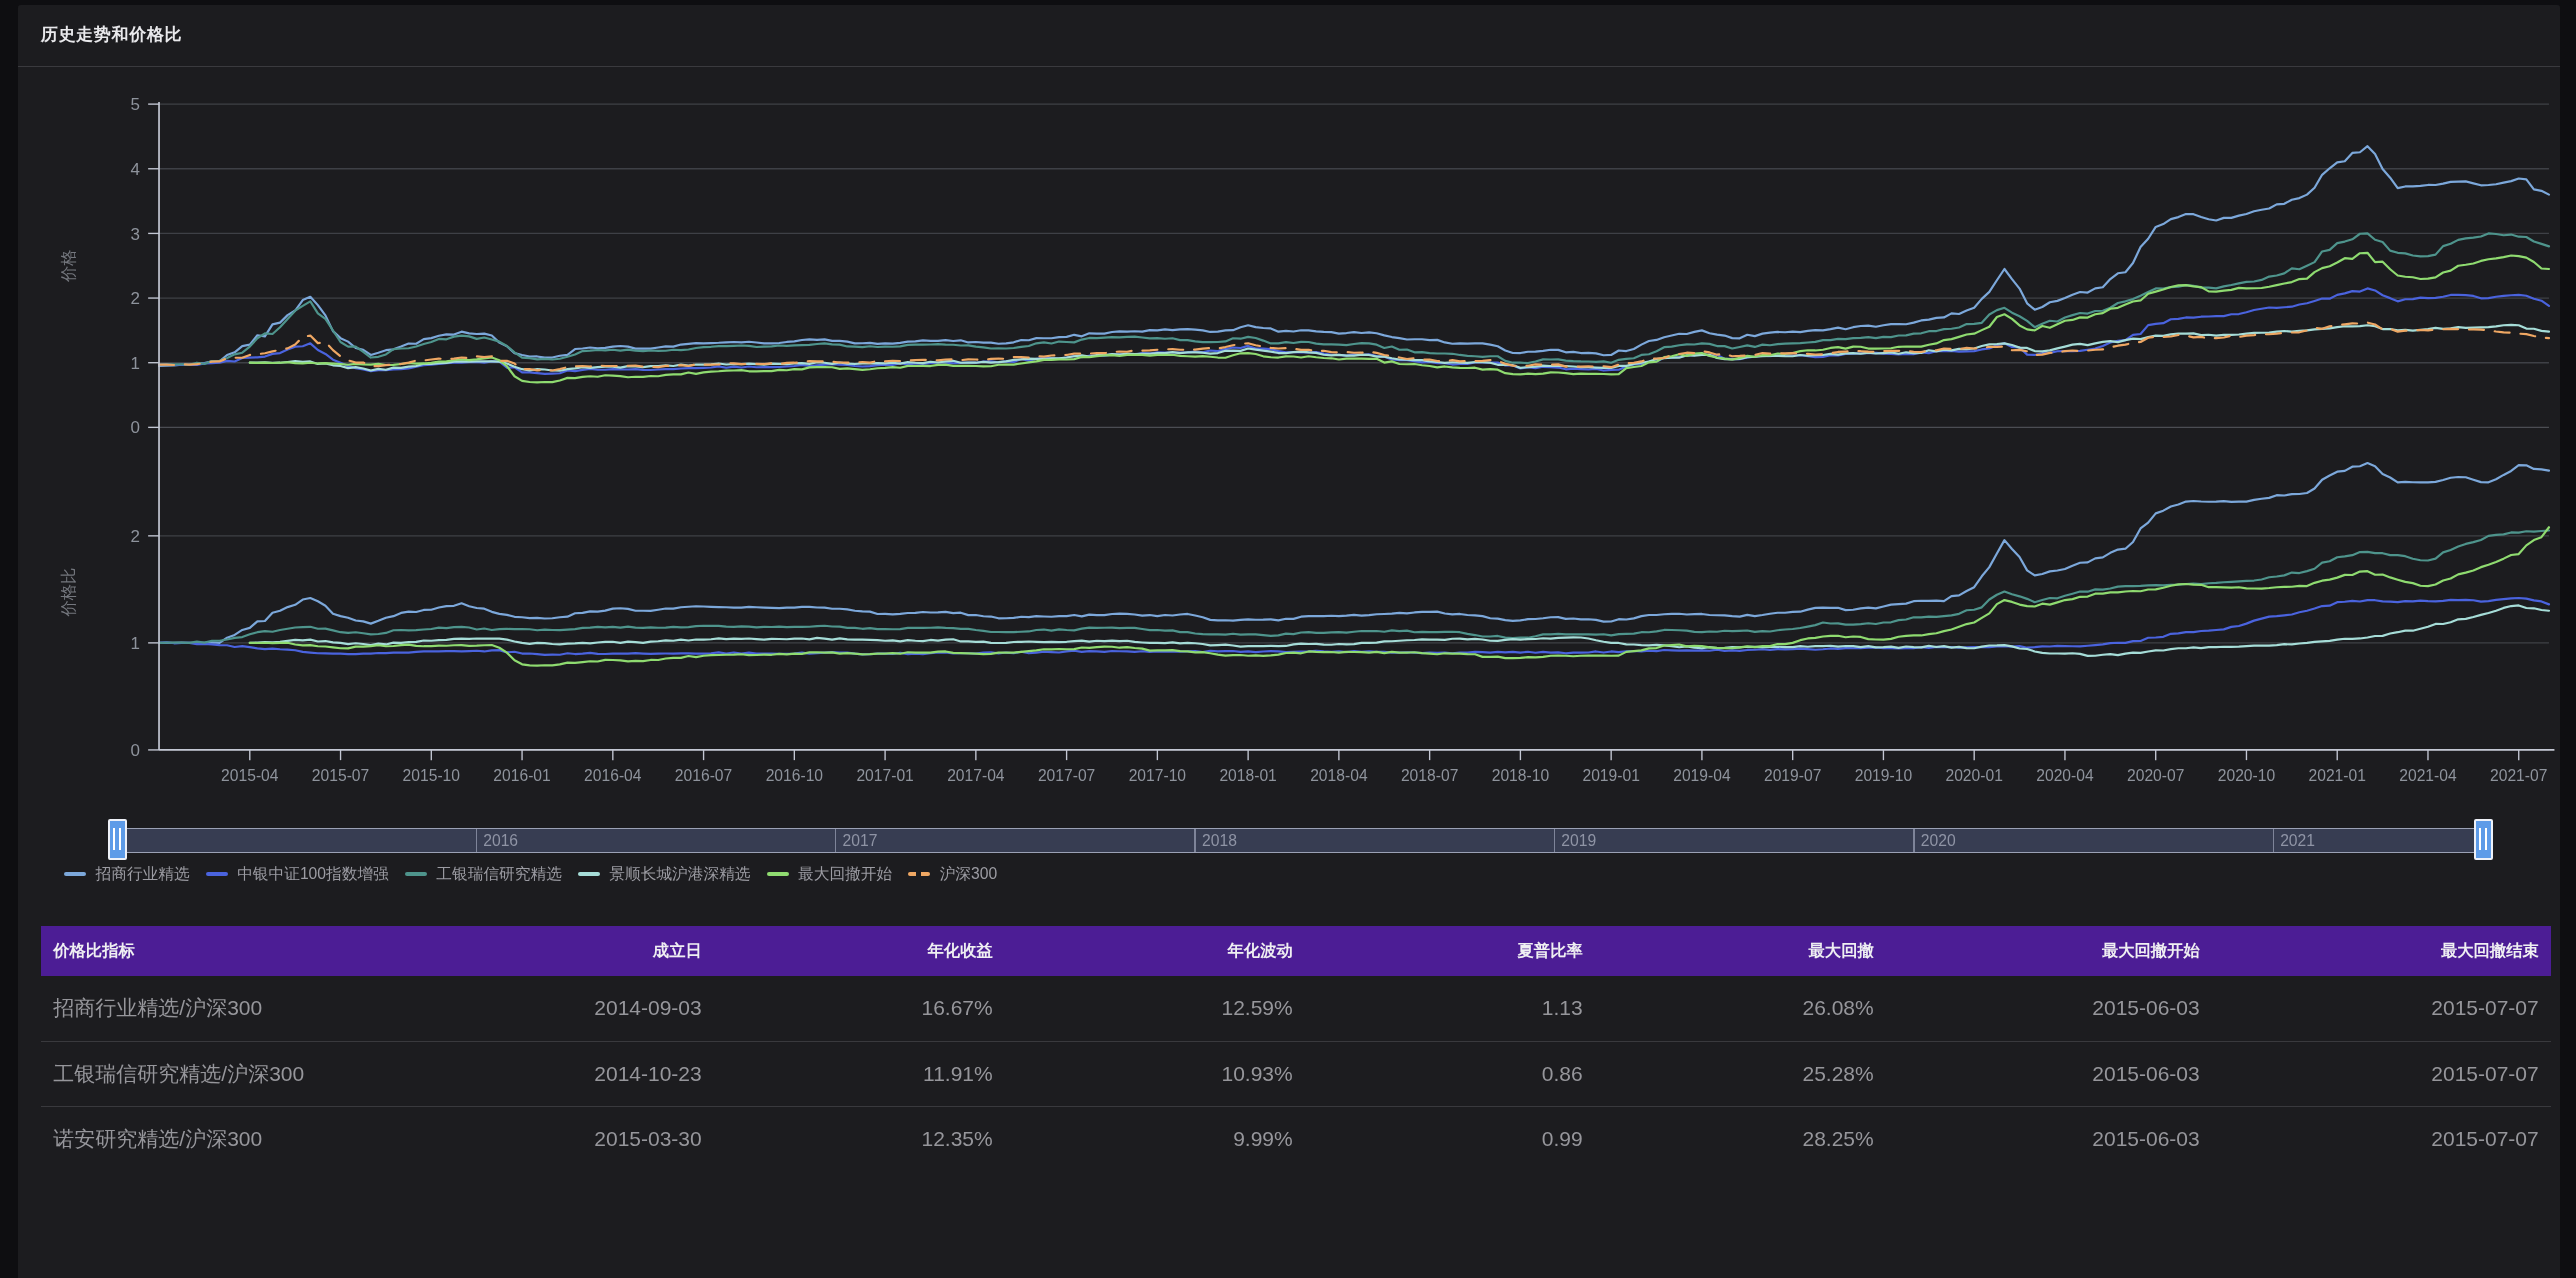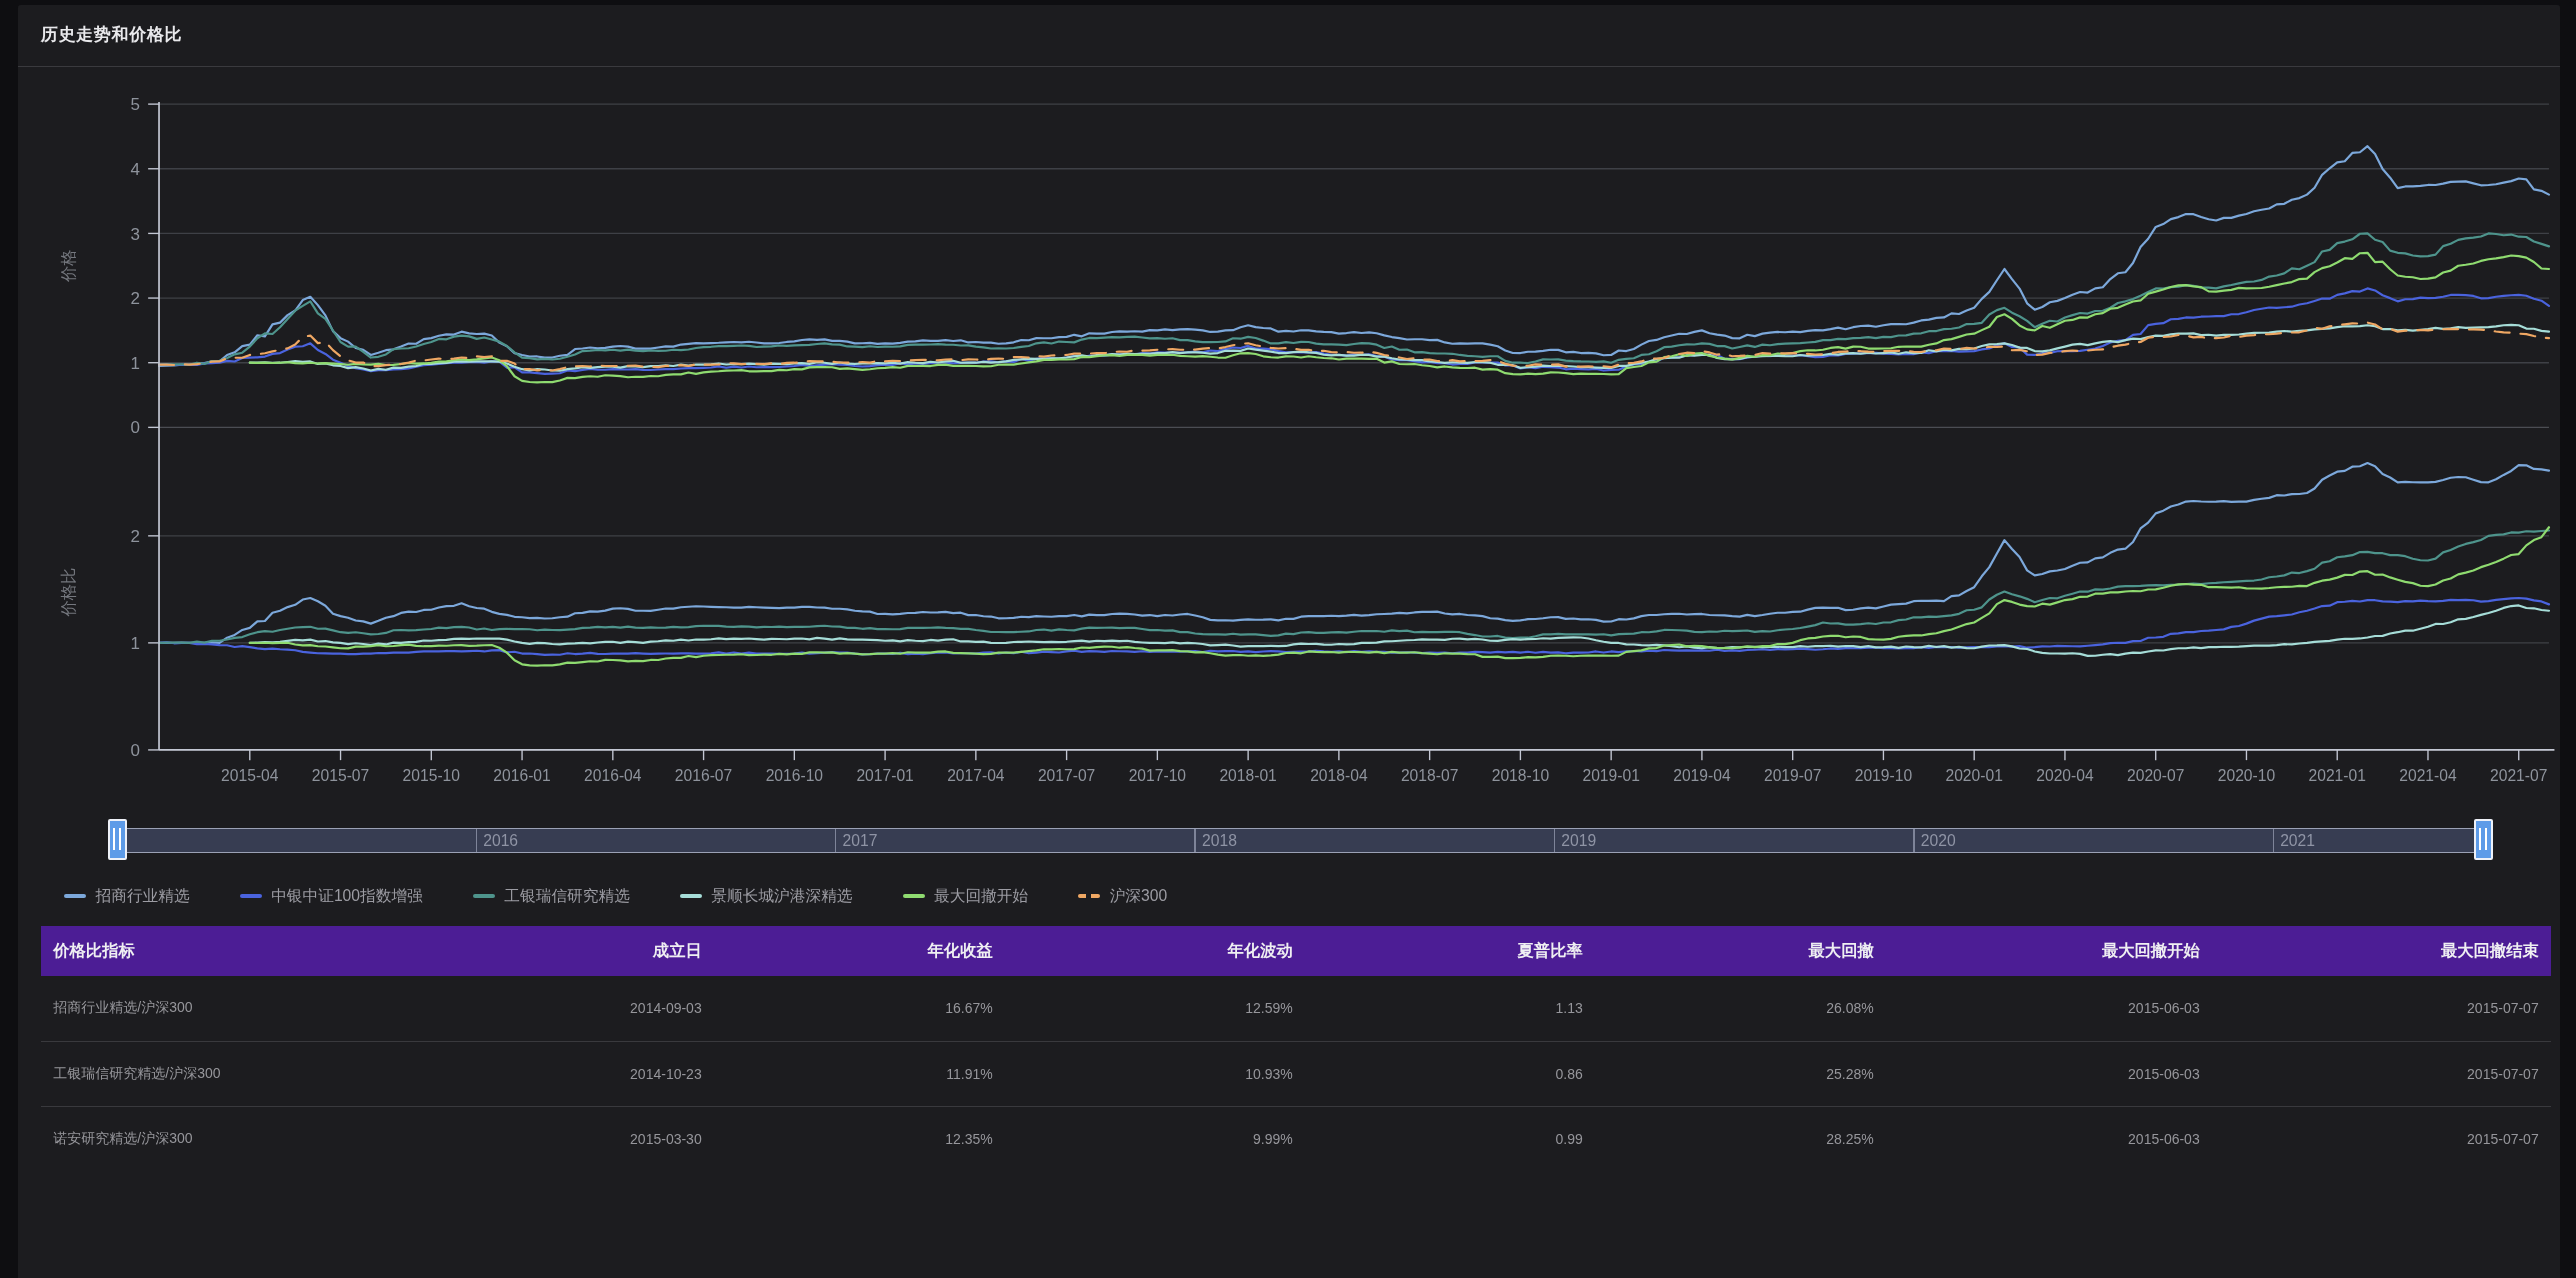--- a/index.html
+++ b/index.html
@@ -15,32 +15,32 @@
   #slider-track { position:absolute; inset:0; background:#373d52;
                   border-top:1.4px solid #9ba1b5; border-bottom:1.4px solid #9ba1b5; }
   .slider-sep { position:absolute; top:0; bottom:0; width:1.4px; background:#7e8499; }
   .slider-year { position:absolute; top:0; height:15px; line-height:23px;
                  color:#8f94a5; font-size:15.7px; padding-left:6.8px; }
   .slider-handle { position:absolute; top:-9.5px; width:19px; height:41px; background:#5d9be8;
                    border:2px solid #eef1f8; border-radius:2px; display:flex; gap:3.4px;
                    align-items:center; justify-content:center; cursor:ew-resize; }
   .slider-handle i { display:block; width:2px; height:22px; background:#ffffff; }
   
-  #legend { position:absolute; left:64px; top:881px; height:30px; display:flex;
-            gap:50px; align-items:center; z-index:3; }
+  #legend { position:absolute; left:64px; top:859px; height:30px; display:flex;
+            gap:16px; align-items:center; z-index:3; }
   .legend-item { display:flex; align-items:center; gap:9.5px; cursor:pointer; }
   .legend-swatch { width:22px; height:3.4px; border-radius:2px; }
   .legend-label { color:#9c9ca3; font-size:15.7px; }
   
   #table-wrap { position:absolute; left:41px; top:926px; width:2509px; z-index:3; }
   table { width:100%; border-collapse:collapse; table-layout:fixed; }
   thead th { background:#4c1d95; color:#efeff2; font-size:16.3px; font-weight:bold;
              height:50px; padding:0 12.3px; text-align:right; }
   thead th:first-child { text-align:left; }
-  tbody td { color:#96969b; font-size:14px; height:65px; padding:0 12.3px; text-align:right;
+  tbody td { color:#96969b; font-size:21px; height:65px; padding:0 12.3px; text-align:right;
              border-top:1.4px solid #39393d; background:#1c1c1f; }
   tbody tr:first-child td { border-top:none; }
   tbody td:first-child { text-align:left; }
 </style>
 </head>
 <body>
 
 <div id="panel">
   <div id="title-bar">
     <span id="page-title">历史走势和价格比</span>

